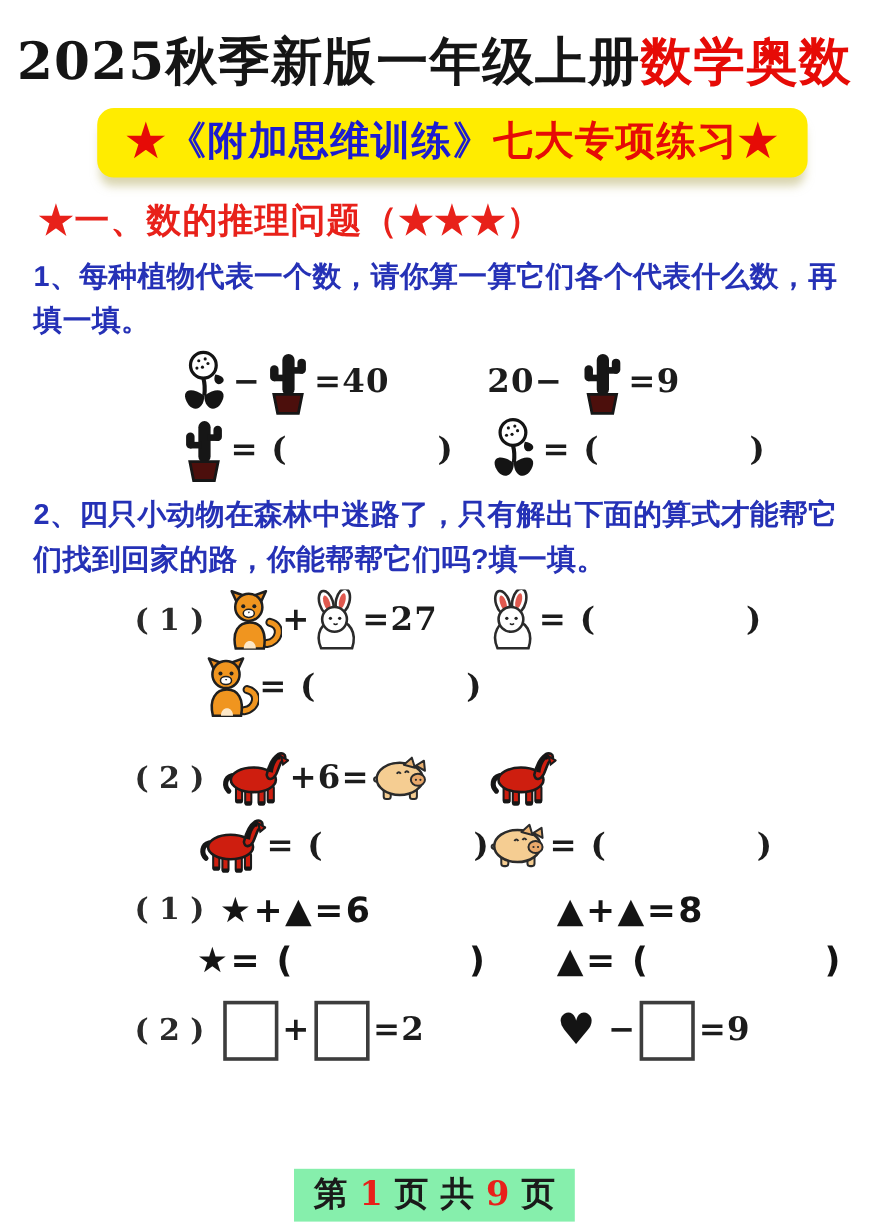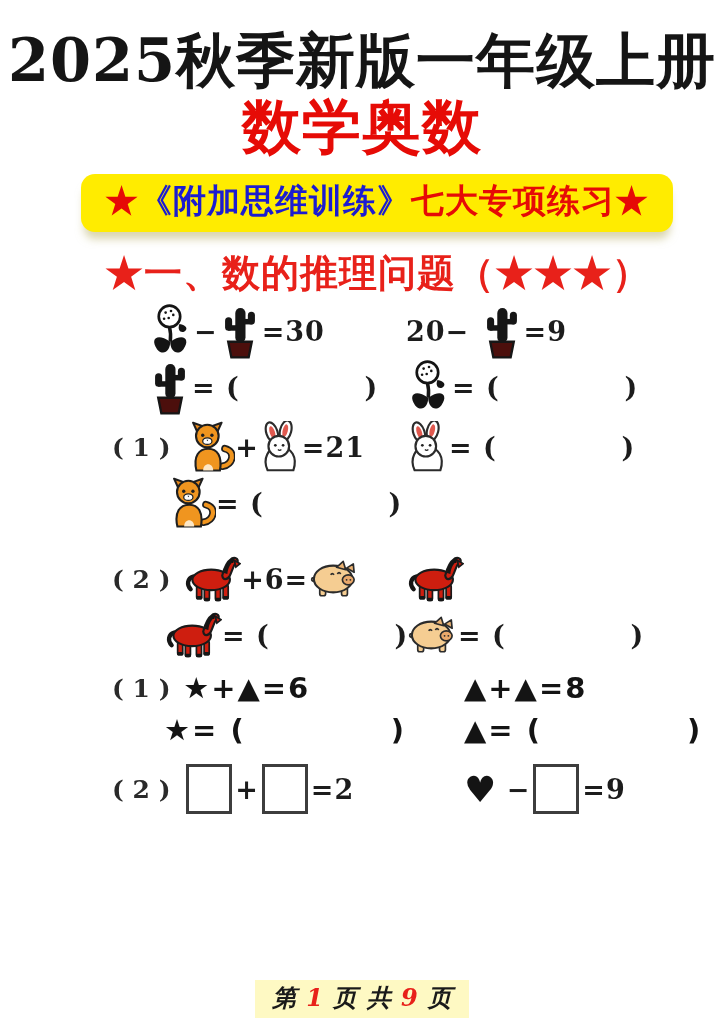--- a/index.html
+++ b/index.html
@@ -1,36 +1,36 @@
 <!DOCTYPE html>
 <html><head>
 <meta charset="utf-8">
 <style>
   html,body{margin:0;padding:0;background:#ffffff;}
   .page{position:relative;width:724px;height:1024px;background:#ffffff;overflow:hidden;
         font-family:"Liberation Sans","DejaVu Sans",sans-serif;}
 
   
   .title{margin:28px 0 0 0;text-align:center;font-family:"DejaVu Serif","Liberation Serif",serif;
-         font-size:59px;font-weight:900;line-height:1.12;letter-spacing:1px;}
+         font-size:43px;font-weight:900;line-height:1.12;letter-spacing:1px;}
   .t-black{color:#151515;}
   .t-red{color:#e60b06;}
 
   
   .banner-wrap{margin-top:14px;text-align:center;padding-left:30px;}
   .banner{display:inline-block;background:#ffec00;border-radius:14px;padding:5px 24px 8px;
           font-size:33px;font-weight:900;letter-spacing:1px;
           font-family:"DejaVu Serif","Liberation Serif",serif;
           box-shadow:0 10px 8px -3px rgba(186,178,110,0.55);}
   .b-blue{color:#1c1cd0;}
   .b-red{color:#e60b06;}
 
   
-  .section-heading{margin:16px 0 0 32px;font-size:38px;font-weight:800;color:#e8211a;
-                   letter-spacing:1px;font-family:"DejaVu Serif","Liberation Serif",serif;text-align:center;}
+  .section-heading{margin:16px 0 0 32px;font-size:29px;font-weight:800;color:#e8211a;
+                   letter-spacing:1px;font-family:"DejaVu Serif","Liberation Serif",serif;}
 
   
   .prob-text{margin:8px 26px 0 28px;font-size:24px;line-height:1.55;color:#2531b6;
              font-weight:700;letter-spacing:0.3px;}
 
   
   .eq-block{display:flex;align-items:flex-start;margin-left:148px;margin-top:4px;}
   .eq-block.labelled{margin-left:112px;}
   .eq-col{display:flex;flex-direction:column;}
   .col-left{width:258px;}
@@ -54,22 +54,22 @@
   .icon.flower{width:46px;height:56px;}
   .icon.cactus{width:44px;height:55px;}
   .icon.cat{width:52px;height:52px;}
   .icon.rabbit{width:43px;height:52px;}
   .icon.horse{width:58px;height:50px;}
   .icon.pig{width:52px;height:40px;}
   .defs-holder{position:absolute;width:0;height:0;overflow:hidden;}
 
   
   .footer-wrap{position:absolute;left:0;right:0;bottom:6px;text-align:center;}
-  .footer-badge{display:inline-block;background:#fef9c3;padding:2px 12px 4px;
-                font-family:"DejaVu Serif","Liberation Serif",serif;font-size:24px;font-weight:700;font-style:italic;}
+  .footer-badge{display:inline-block;background:#86efac;padding:2px 12px 4px;
+                font-family:"DejaVu Serif","Liberation Serif",serif;font-size:28px;font-weight:700;}
   .footer-badge span{margin:0 5px;}
   .f-black{color:#1a1a1a;}
   .f-red{color:#e8211a;}
   .mt10{margin-top:10px;}
   .mt20{margin-top:20px;}
 </style>
 </head>
 <body>
 
 <svg class="defs-holder" aria-hidden="true">
@@ -159,32 +159,33 @@
 <div class="page">
 
   <h1 class="title"><span class="t-black">2025秋季新版一年级上册</span><span class="t-red">数学奥数</span></h1>
 
   <div class="banner-wrap">
     <div class="banner"><span class="b-red">★</span><span class="b-blue">《附加思维训练》</span><span class="b-red">七大专项练习★</span></div>
   </div>
 
   <h2 class="section-heading">★一、数的推理问题（★★★）</h2>
 
+  <p class="prob-text">1、每种植物代表一个数，请你算一算它们各个代表什么数，再填一填。</p>
 
   <div class="eq-block">
     <div class="eq-col col-left">
       <div class="eq-line">
         <svg class="icon flower">
             <use href="#sym-flower"></use>
           </svg>
         <span class="eq">−</span>
         <svg class="icon cactus">
             <use href="#sym-cactus"></use>
           </svg>
-        <span class="eq">=30</span>
+        <span class="eq">=40</span>
       </div>
       <div class="eq-line">
         <svg class="icon cactus">
             <use href="#sym-cactus"></use>
           </svg>
         <span class="eq">= (            )</span>
       </div>
     </div>
     <div class="eq-col">
       <div class="eq-line">
@@ -196,33 +197,34 @@
       </div>
       <div class="eq-line">
         <svg class="icon flower">
             <use href="#sym-flower"></use>
           </svg>
         <span class="eq">= (            )</span>
       </div>
     </div>
   </div>
 
+  <p class="prob-text">2、四只小动物在森林中迷路了，只有解出下面的算式才能帮它们找到回家的路，你能帮帮它们吗?填一填。</p>
 
   <div class="eq-block labelled">
     <div class="eq-col col-left">
       <div class="eq-line">
         <span class="sub-label">( 1 ) </span>
         <svg class="icon cat">
             <use href="#sym-cat"></use>
           </svg>
         <span class="eq">+</span>
         <svg class="icon rabbit">
             <use href="#sym-rabbit"></use>
           </svg>
-        <span class="eq">=21</span>
+        <span class="eq">=27</span>
       </div>
       <div class="eq-line indent">
         <svg class="icon cat">
             <use href="#sym-cat"></use>
           </svg>
         <span class="eq">= (            )</span>
       </div>
     </div>
     <div class="eq-col">
       <div class="eq-line">

